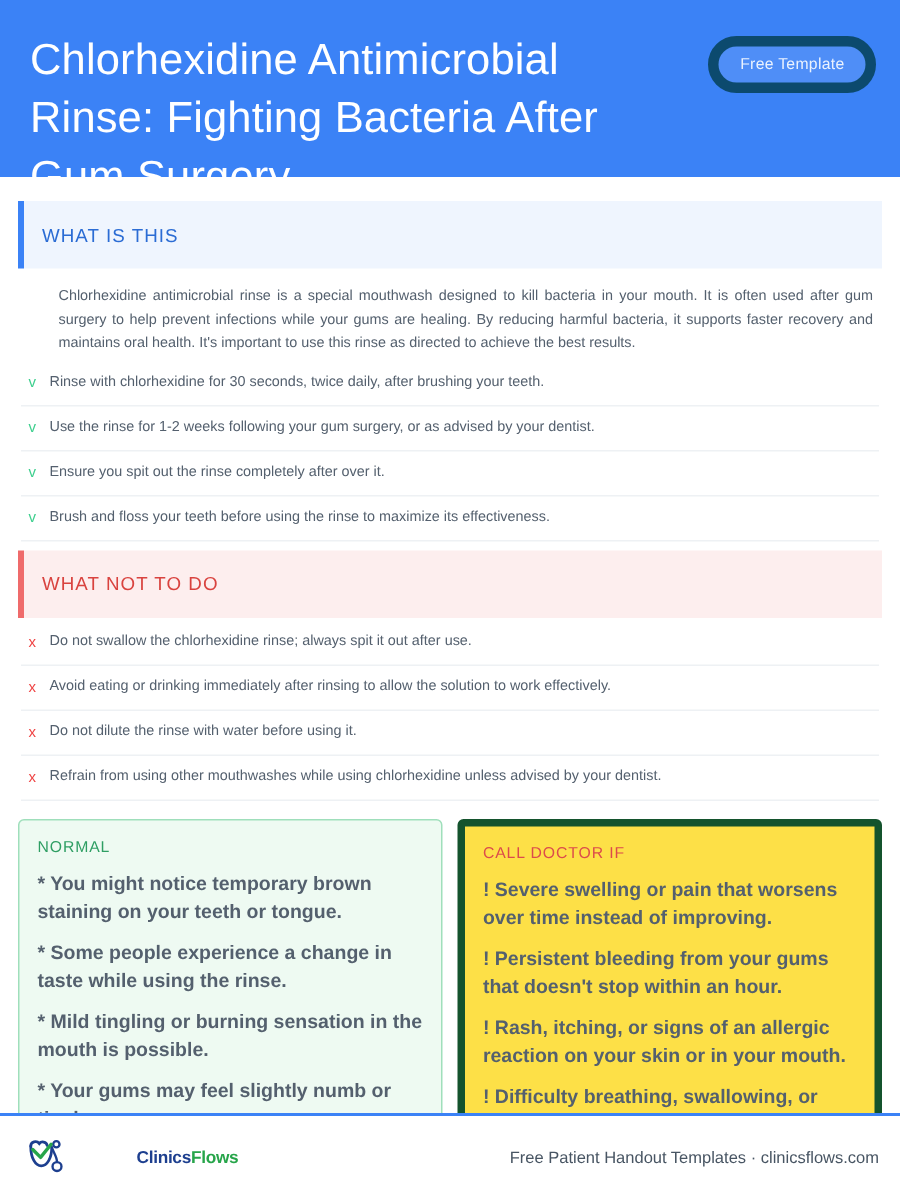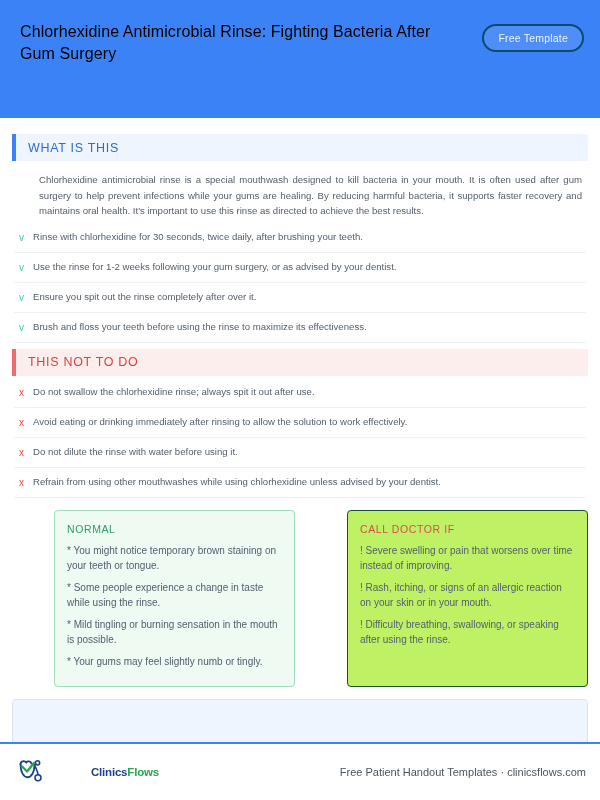--- a/index.html
+++ b/index.html
@@ -23,51 +23,51 @@
   .header {
     background: #3b82f6;
     height: 118px;
     padding: 18px 16px 0 20px;
     display: flex;
     align-items: flex-start;
     justify-content: space-between;
     flex: 0 0 auto;
   }
   .header-title {
-    color: #000000;
-    font-size: 16px;
+    color: #ffffff;
+    font-size: 29px;
     line-height: 1.35;
     font-weight: 400;
     letter-spacing: 0.1px;
     max-width: 440px;
     padding-top: 3px;
   }
   .badge {
     margin-top: 6px;
-    border: 2px solid #0c4a6e;
+    border: 7px solid #0c4a6e;
     border-radius: 20px;
     color: #eaf2fe;
     font-size: 10.5px;
     padding: 6px 14px 6px 14px;
     background: rgba(255,255,255,0.10);
     white-space: nowrap;
     letter-spacing: 0.2px;
   }
 
   
   .body {
     flex: 1 1 auto;
     padding: 10px 12px 0 12px;
     overflow: hidden;
   }
 
   .sec-head {
     display: flex;
     align-items: flex-start;
-    height: 27px;
+    height: 45px;
     margin-top: 6px;
     margin-bottom: 2px;
   }
   .sec-head .bar { width: 4px; align-self: stretch; flex: 0 0 4px; }
   .sec-head .hd-bg {
     flex: 1 1 auto;
     align-self: stretch;
     display: flex;
     align-items: center;
     padding-left: 12px;
@@ -115,36 +115,36 @@
   .two-col {
     display: flex;
     gap: 10px;
     margin-top: 12px;
   }
   .card {
     flex: 1 1 50%;
     border-radius: 4px;
     padding: 12px 12px 10px 12px;
     min-height: 152px;
-    margin-left: 42px;
   }
   .card.green { background: #eefaf2; border: 1px solid #9fdfbb; }
-  .card.red   { background: #bef264; border: 1px solid #14532d; }
+  .card.red   { background: #fde047; border: 5px solid #14532d; }
   .card .card-title {
     font-size: 10.5px;
     letter-spacing: 0.6px;
     margin-bottom: 8px;
   }
   .card.green .card-title { color: #2e9e63; }
   .card.red   .card-title { color: #dc4b4b; }
   .card .item {
-    font-size: 10px;
+    font-size: 13px;
     line-height: 1.5;
     color: #54606e;
     margin-bottom: 7px;
+    font-weight: bold;
   }
 
   
   .faq {
     margin-top: 12px;
     background: #eff5fe;
     border: 1px solid #d5e4fb;
     border-radius: 4px;
     padding: 11px 13px 12px 13px;
     min-height: 85px;
@@ -203,21 +203,21 @@
       </div>
       <div class="row ok">
         <span class="mk">v</span>
         <span class="txt">Brush and floss your teeth before using the rinse to maximize its effectiveness.</span>
       </div>
     </div>
 
     <div class="sec-head red">
       <div class="bar"></div>
       <div class="hd-bg">
-        <span class="title">THIS NOT TO DO</span>
+        <span class="title">WHAT NOT TO DO</span>
       </div>
     </div>
     <div class="rows">
       <div class="row no">
         <span class="mk">x</span>
         <span class="txt">Do not swallow the chlorhexidine rinse; always spit it out after use.</span>
       </div>
       <div class="row no">
         <span class="mk">x</span>
         <span class="txt">Avoid eating or drinking immediately after rinsing to allow the solution to work effectively.</span>
@@ -236,20 +236,21 @@
       <div class="card green">
         <div class="card-title">NORMAL</div>
         <div class="item">* You might notice temporary brown staining on your teeth or tongue.</div>
         <div class="item">* Some people experience a change in taste while using the rinse.</div>
         <div class="item">* Mild tingling or burning sensation in the mouth is possible.</div>
         <div class="item">* Your gums may feel slightly numb or tingly.</div>
       </div>
       <div class="card red">
         <div class="card-title">CALL DOCTOR IF</div>
         <div class="item">! Severe swelling or pain that worsens over time instead of improving.</div>
+        <div class="item">! Persistent bleeding from your gums that doesn't stop within an hour.</div>
         <div class="item">! Rash, itching, or signs of an allergic reaction on your skin or in your mouth.</div>
         <div class="item">! Difficulty breathing, swallowing, or speaking after using the rinse.</div>
       </div>
     </div>
 
     <div class="faq">
       
       
       
       

